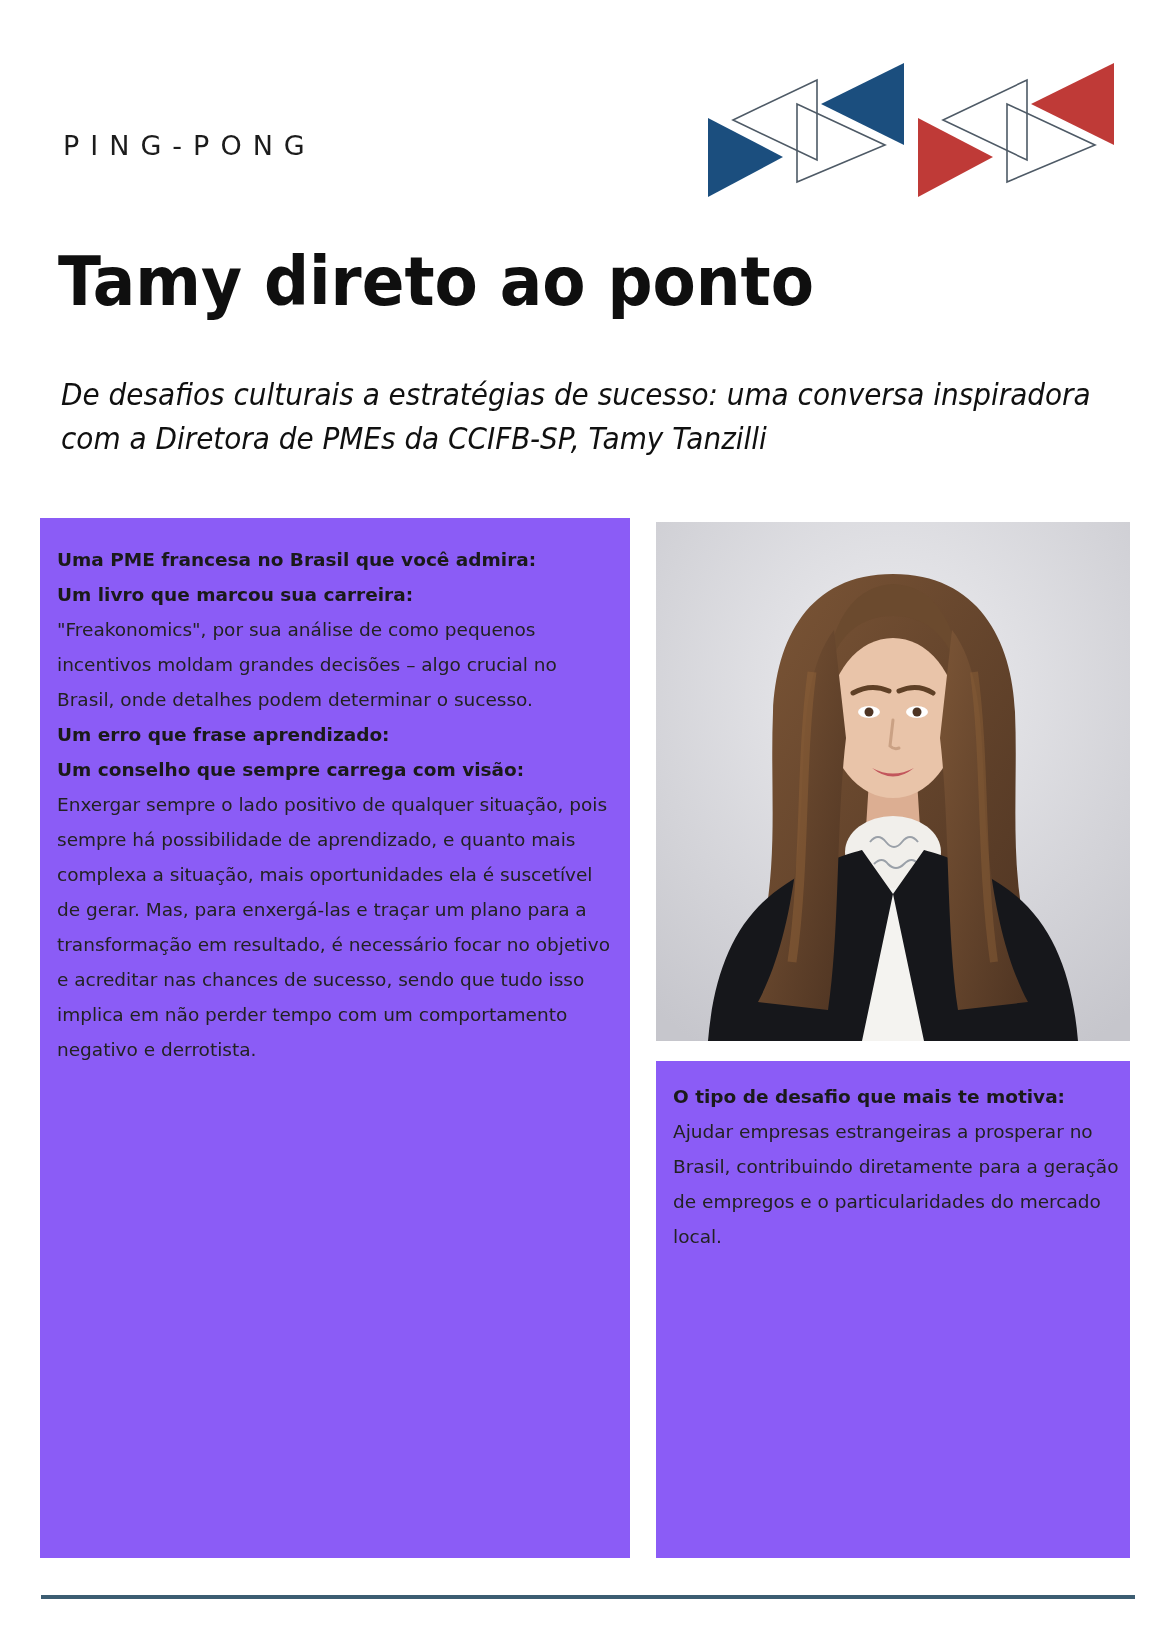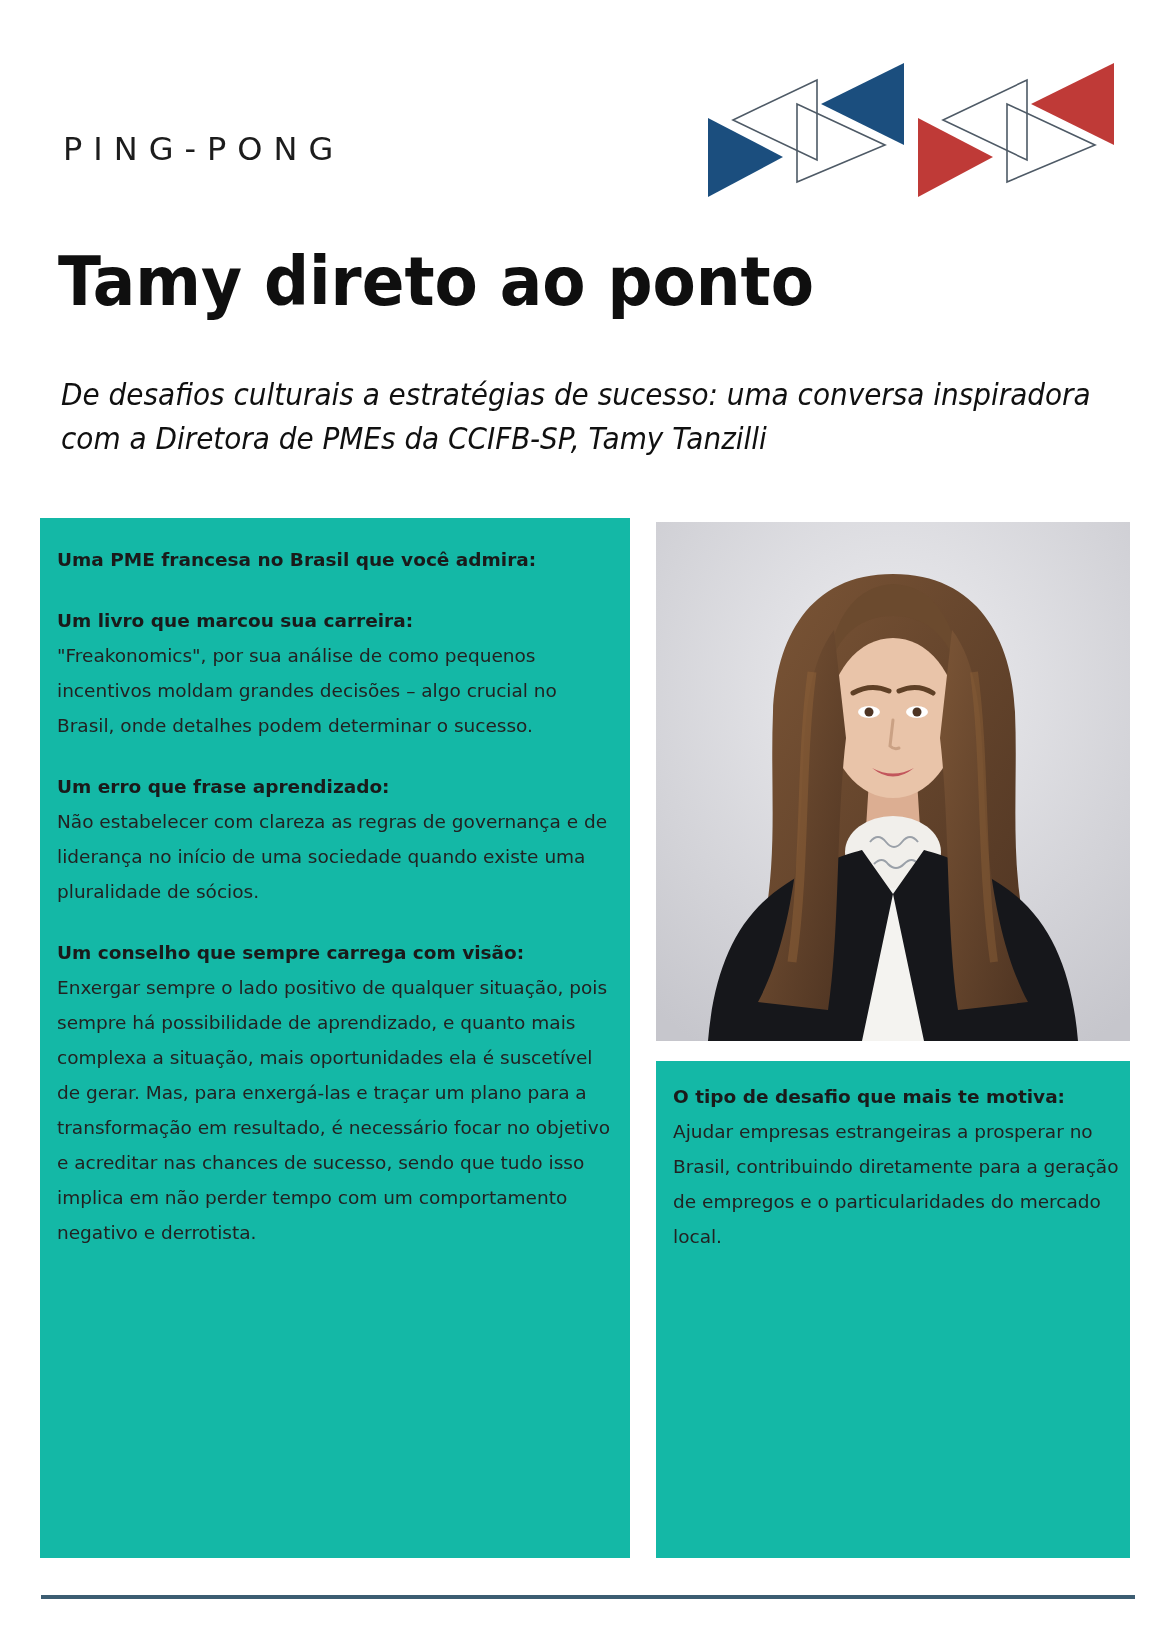--- a/index.html
+++ b/index.html
@@ -4,38 +4,38 @@
 <style>
   * { margin:0; padding:0; box-sizing:border-box; }
   html,body { width:1166px; }
   body {
     height:1649px; position:relative; background:#ffffff;
     font-family:"DejaVu Sans","Liberation Sans",sans-serif; color:#222;
     overflow:hidden;
   }
   .kicker {
     position:absolute; left:63px; top:130px;
-    font-size:32px; letter-spacing:11px; color:#1c1c1c; white-space:nowrap;
+    font-size:27px; letter-spacing:11px; color:#1c1c1c; white-space:nowrap;
   }
   .logo { position:absolute; left:708px; top:63px; width:406px; height:136px; }
   .title {
     position:absolute; left:58px; top:243px;
     font-size:67px; font-weight:700; color:#0f0f0f; white-space:nowrap;
     transform:scaleX(.94); transform-origin:left top;
   }
   .subtitle {
     position:absolute; left:61px; top:372px; width:1150px;
     font-size:31px; font-style:italic; line-height:44px; color:#101010;
     transform:scaleX(.90); transform-origin:left top;
   }
-  .box { position:absolute; background:#14b8a6; }
+  .box { position:absolute; background:#8b5cf6; }
   .box-left  { left:40px;  top:518px;  width:590px; height:1040px; padding:24px 14px 0 17px; }
   .box-right { left:656px; top:1061px; width:474px; height:497px;  padding:18px 10px 0 17px; }
   .qa { font-size:18.5px; line-height:35px; color:#222; }
-  .qa + .qa { margin-top:26px; }
+  .qa + .qa { }
   .qa .q { font-weight:700; color:#1a1a1a; }
   .photo {
     position:absolute; left:656px; top:522px; width:474px; height:519px;
     overflow:hidden;
   }
   .photo svg { display:block; }
   .rule {
     position:absolute; left:41px; top:1595px; width:1094px; height:4px;
     background:#3c5d72;
   }
@@ -66,21 +66,20 @@
 <div class="box box-left">
   <div class="qa">
     <div class="q">Uma PME francesa no Brasil que você admira:</div>
   </div>
   <div class="qa">
     <div class="q">Um livro que marcou sua carreira:</div>
     <div class="a">"Freakonomics", por sua análise de como pequenos incentivos moldam grandes decisões – algo crucial no Brasil, onde detalhes podem determinar o sucesso.</div>
   </div>
   <div class="qa">
     <div class="q">Um erro que frase aprendizado:</div>
-    <div class="a">Não estabelecer com clareza as regras de governança e de liderança no início de uma sociedade quando existe uma pluralidade de sócios.</div>
   </div>
   <div class="qa">
     <div class="q">Um conselho que sempre carrega com visão:</div>
     <div class="a">Enxergar sempre o lado positivo de qualquer situação, pois sempre há possibilidade de aprendizado, e quanto mais complexa a situação, mais oportunidades ela é suscetível de gerar. Mas, para enxergá-las e traçar um plano para a transformação em resultado, é necessário focar no objetivo e acreditar nas chances de sucesso, sendo que tudo isso implica em não perder tempo com um comportamento negativo e derrotista.</div>
   </div>
 </div>
 
 <div class="photo">
   <svg width="474" height="519" viewBox="0 0 474 519" aria-hidden="true">
     <defs>

